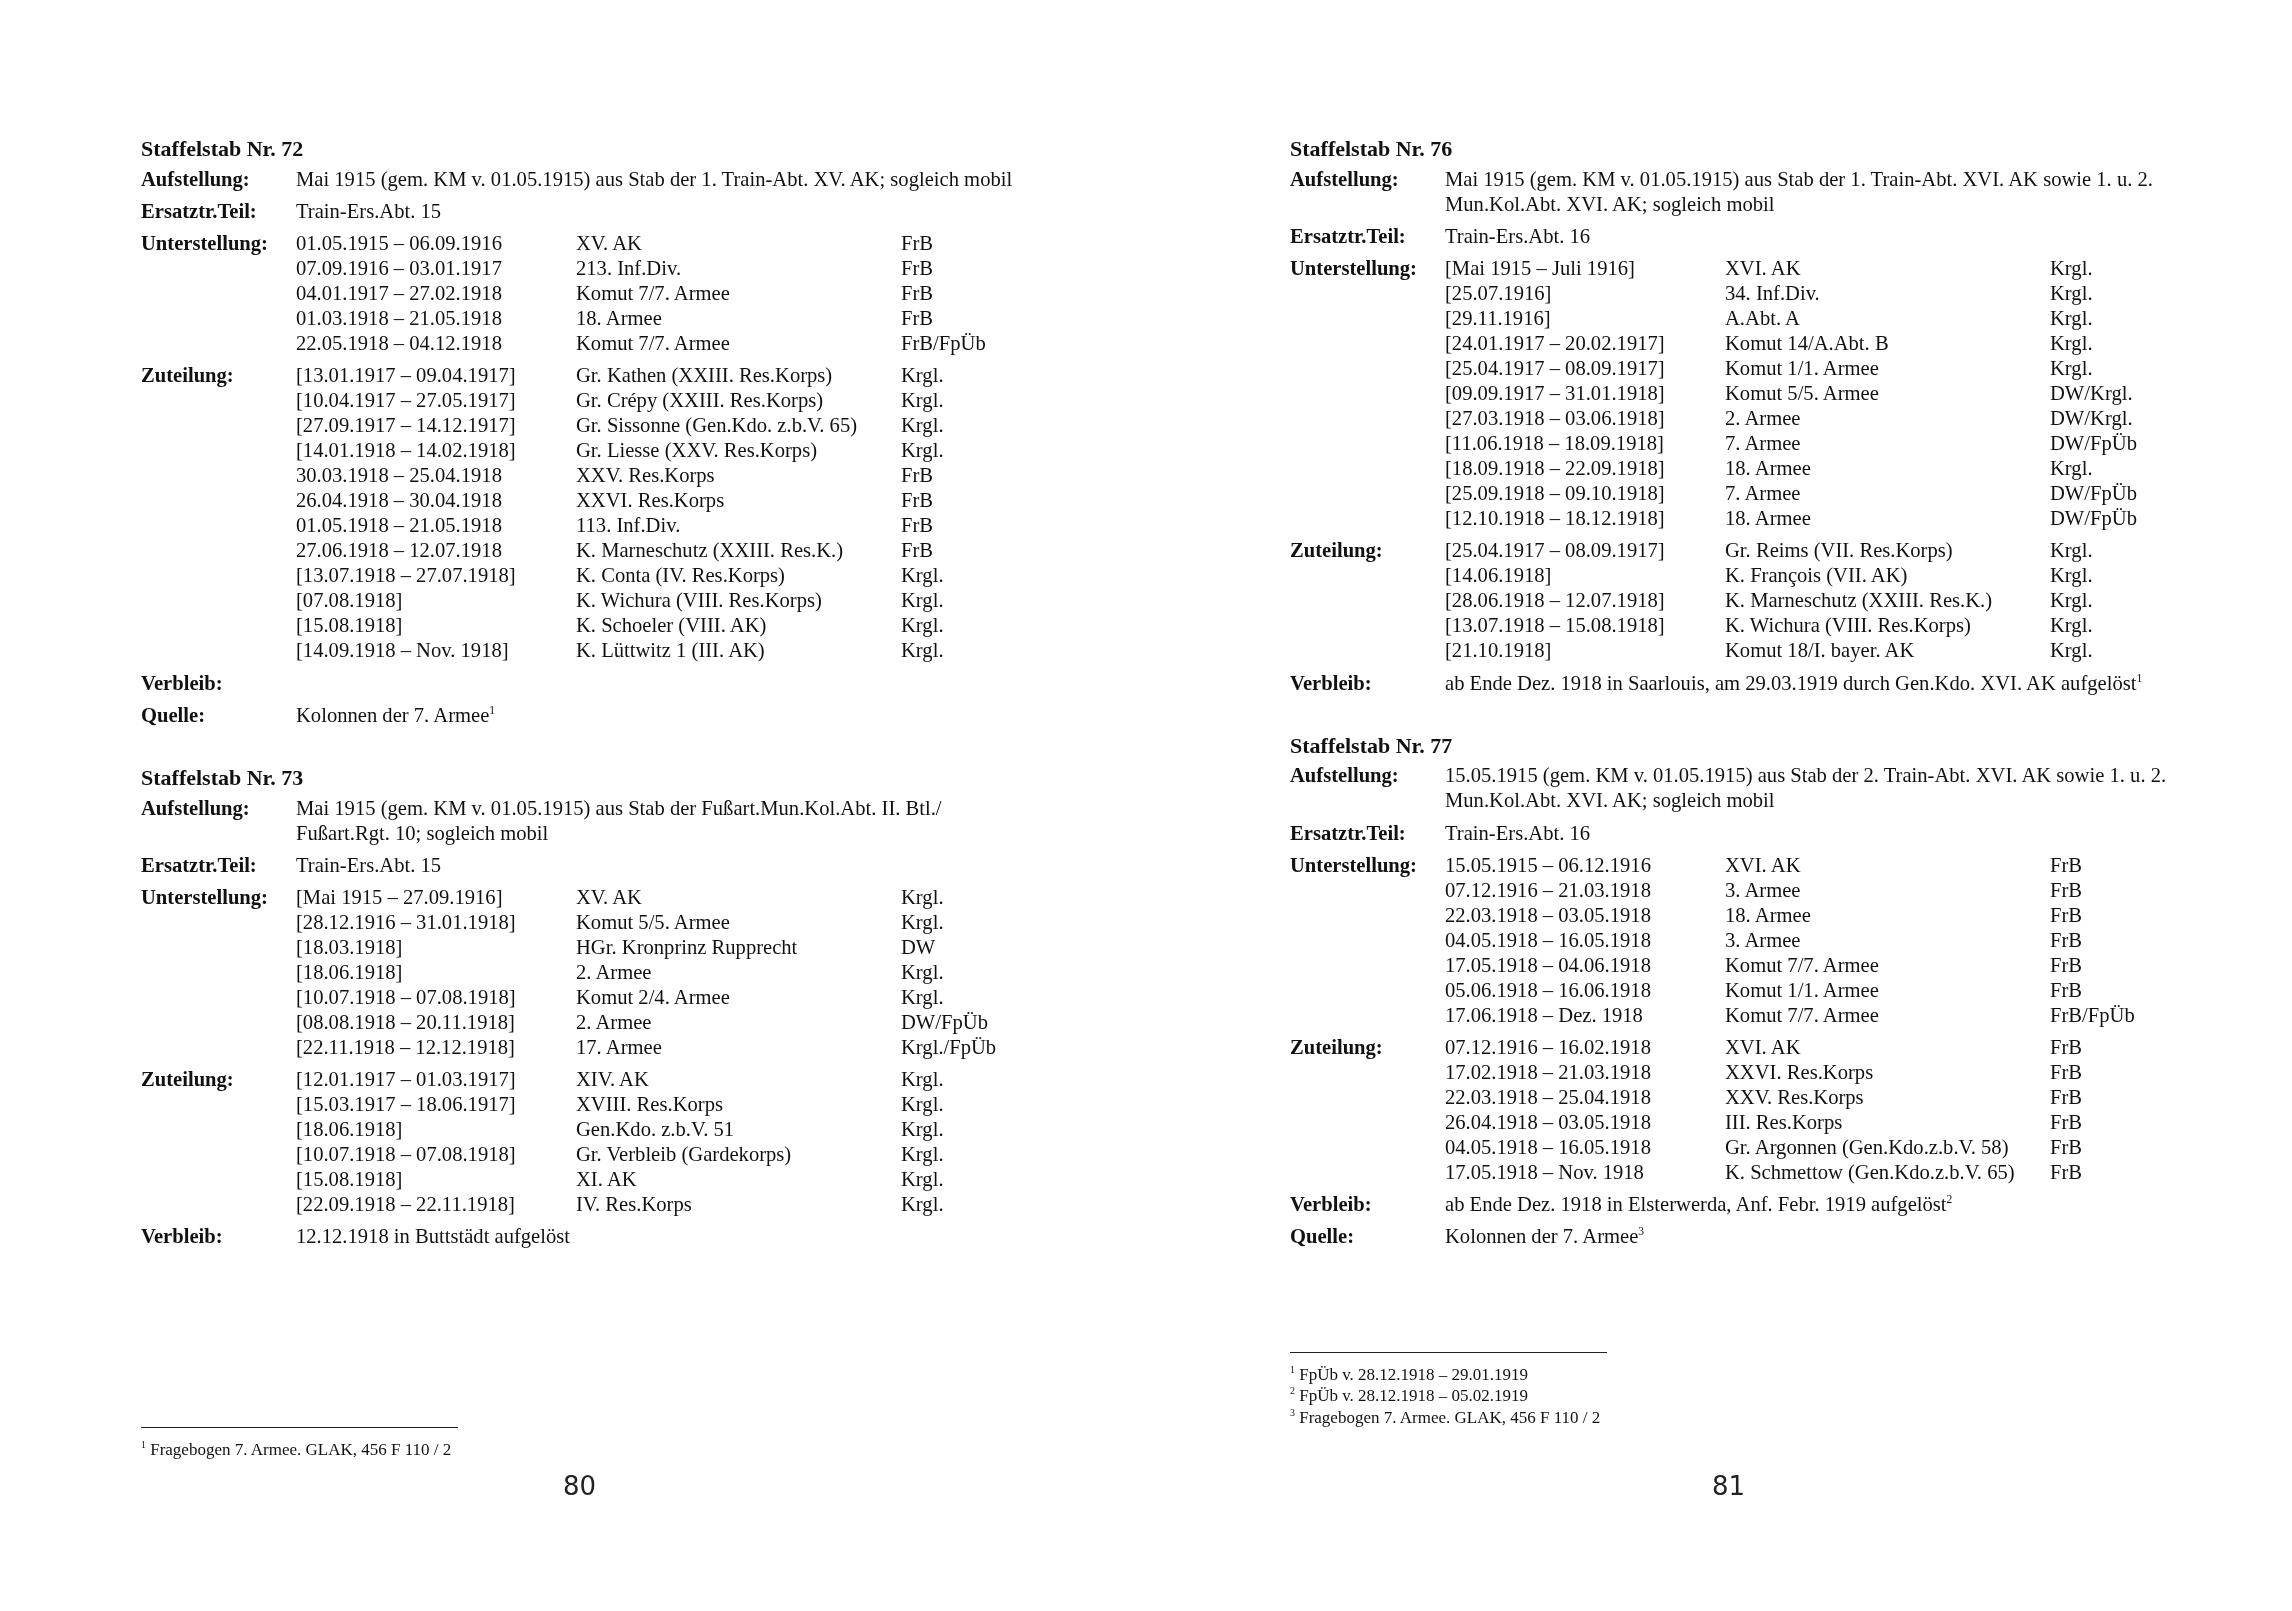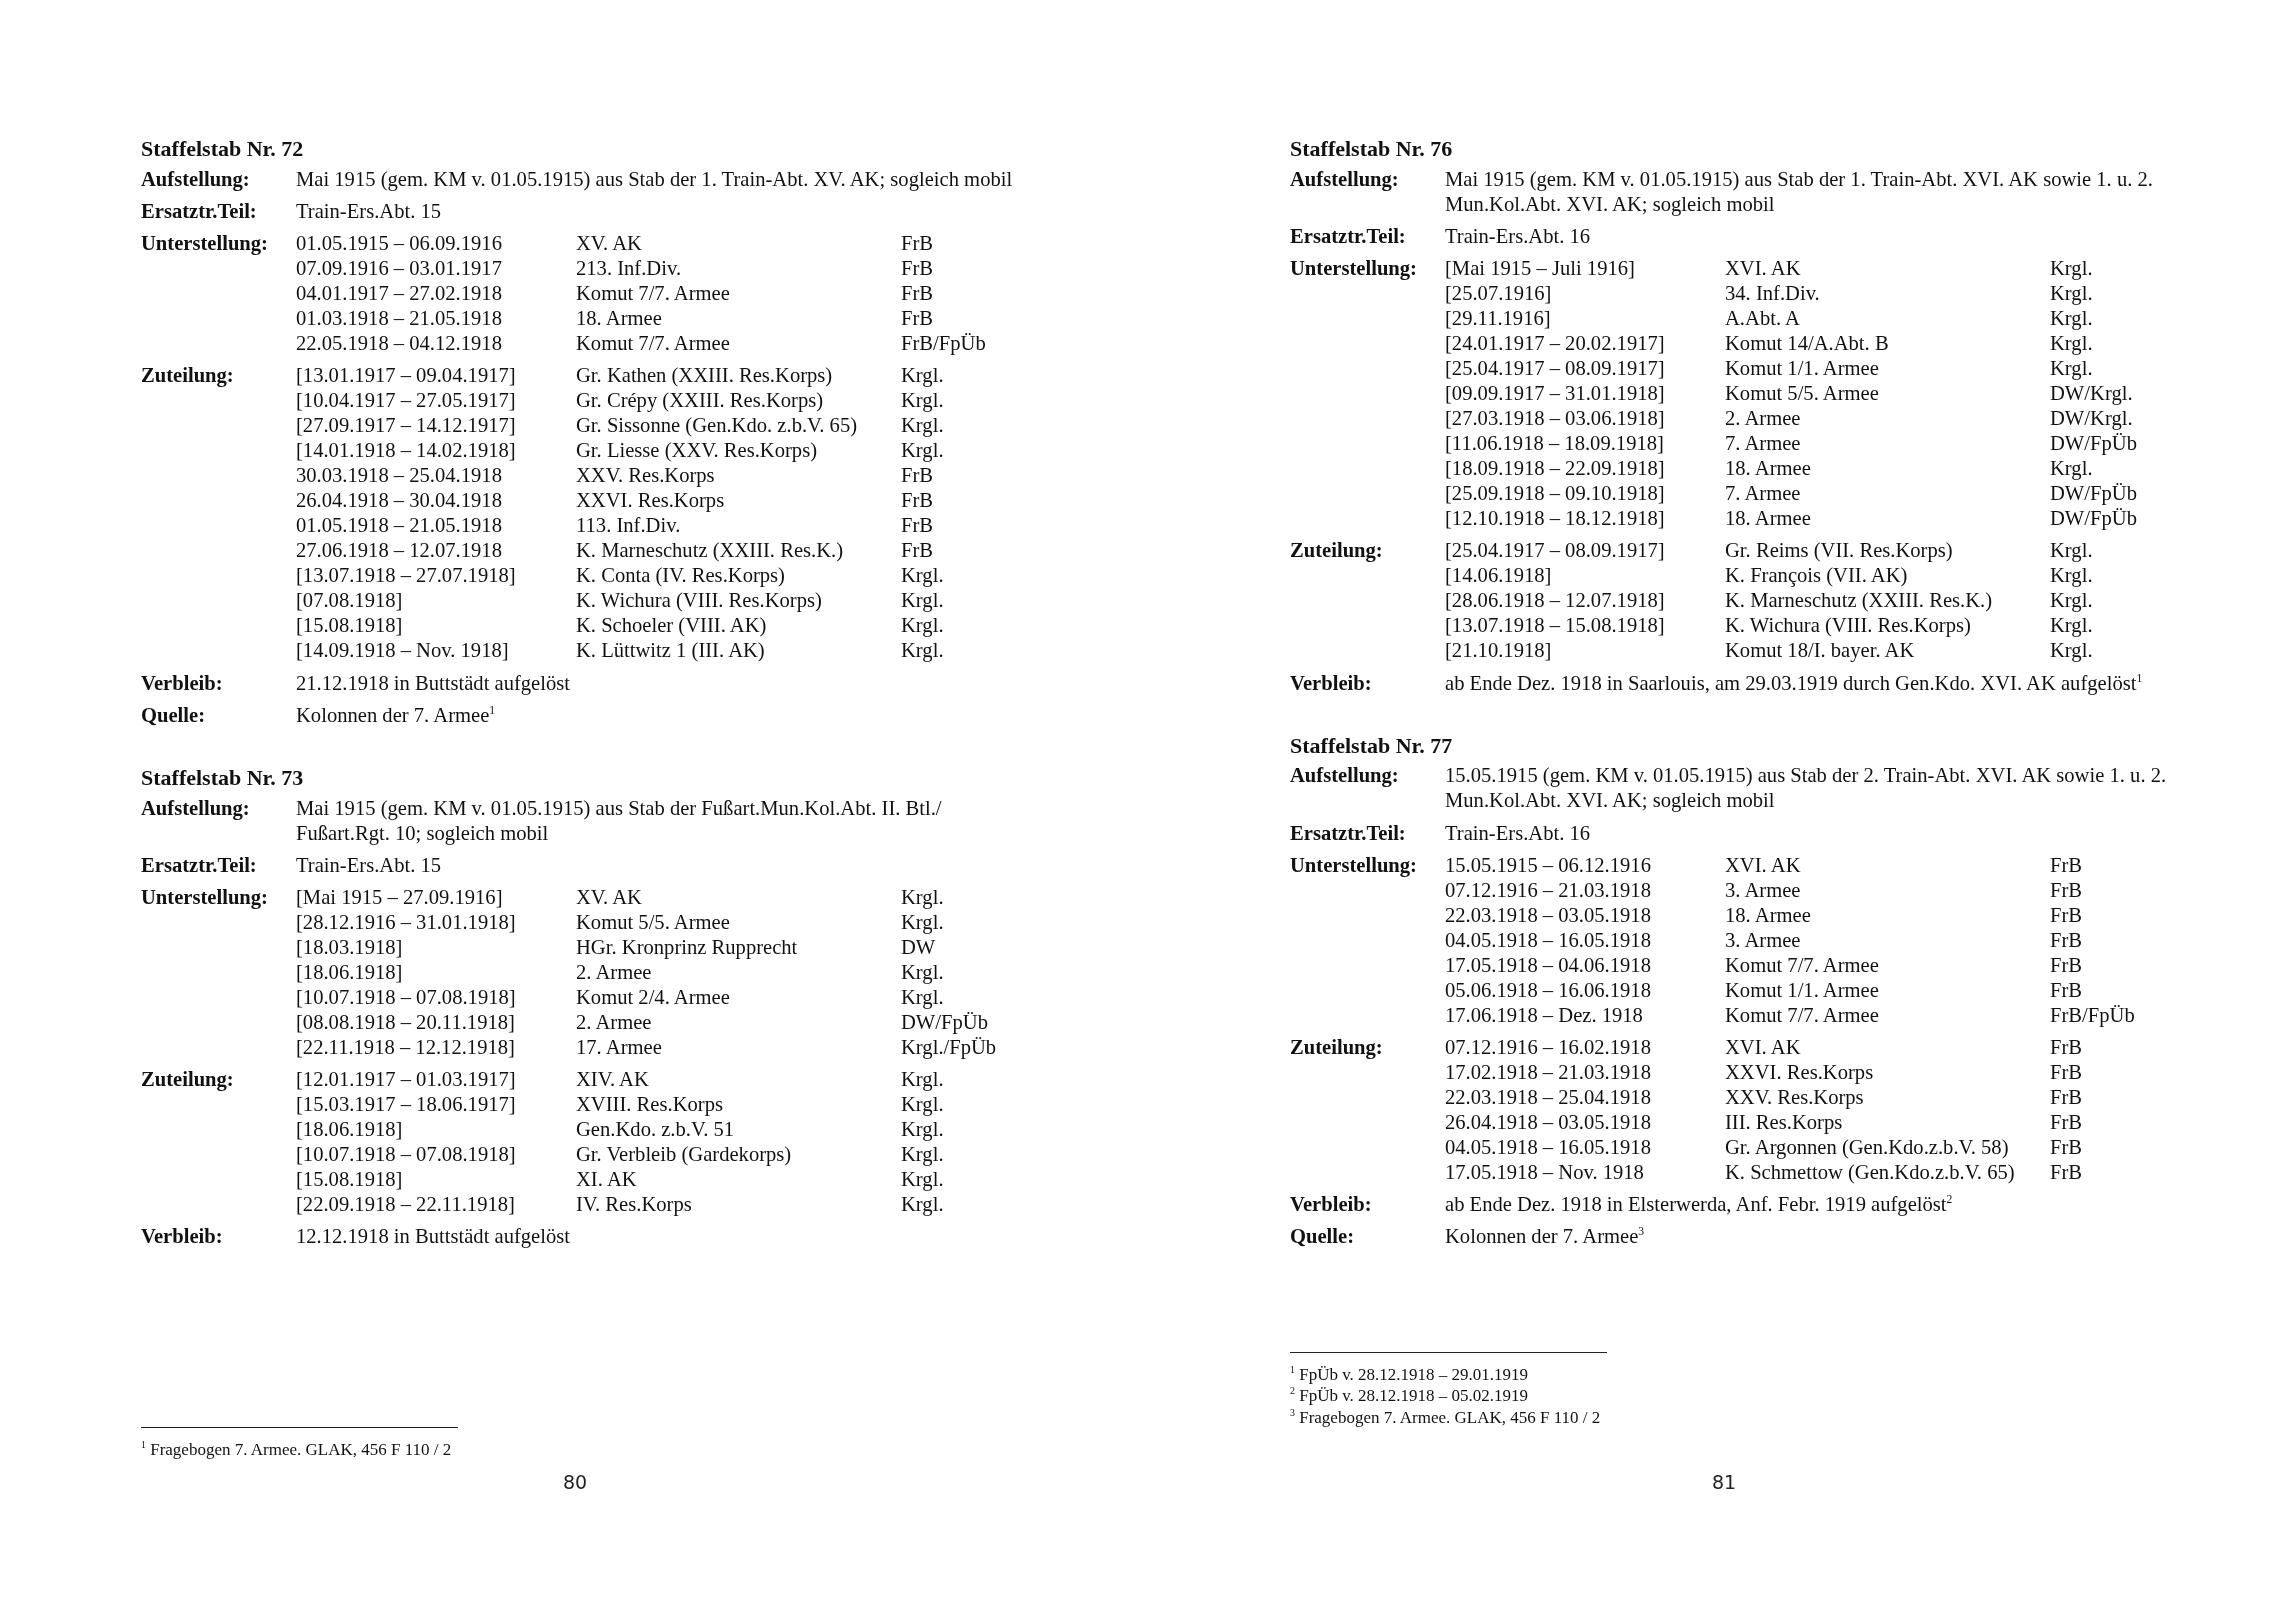--- a/index.html
+++ b/index.html
@@ -23,21 +23,21 @@
   .row { display: flex; height: 25px; line-height: 25px; }
   .c1 { width: 280px; flex: 0 0 280px; white-space: nowrap; }
   .c2 { width: 325px; flex: 0 0 325px; white-space: nowrap; }
   .c3 { white-space: nowrap; }
   sup { font-size: 11.6px; line-height: 0; vertical-align: super; }
   .footnotes { position: absolute; left: 141px; font-size: 17px; line-height: 21.5px; }
   .fn-rule { width: 317px; height: 0; border-top: 1.8px solid #222; margin-bottom: 10.7px; }
   .fn-item sup { font-size: 9.9px; }
   .page-number {
     position: absolute; top: 1471px; width: 100%; text-align: left;
-    font-family: "DejaVu Sans", sans-serif; font-size: 19px; color: #222;
+    font-family: "DejaVu Sans", sans-serif; font-size: 26px; color: #222;
   }
   .left .page-number { left: 563px; }
   .right .page-number { left: 563px; }
 </style>
 </head>
 <body>
 
 <div class="page left">
   <div class="content">
       <div class="section">
@@ -140,21 +140,20 @@
             </div>
             <div class="row">
               <div class="c1">[14.09.1918 – Nov. 1918]</div>
               <div class="c2">K. Lüttwitz 1 (III. AK)</div>
               <div class="c3">Krgl.</div>
             </div>
           </div>
         </div>
         <div class="field">
           <div class="label">Verbleib:</div>
-          <div class="value"><span>21.12.1918 in Buttstädt aufgelöst</span></div>
         </div>
         <div class="field">
           <div class="label">Quelle:</div>
           <div class="value"><span>Kolonnen der 7. Armee</span><sup>1</sup></div>
         </div>
       </div>
       <div class="section">
         <div class="heading">Staffelstab Nr. 73</div>
         <div class="field">
           <div class="label">Aufstellung:</div>

